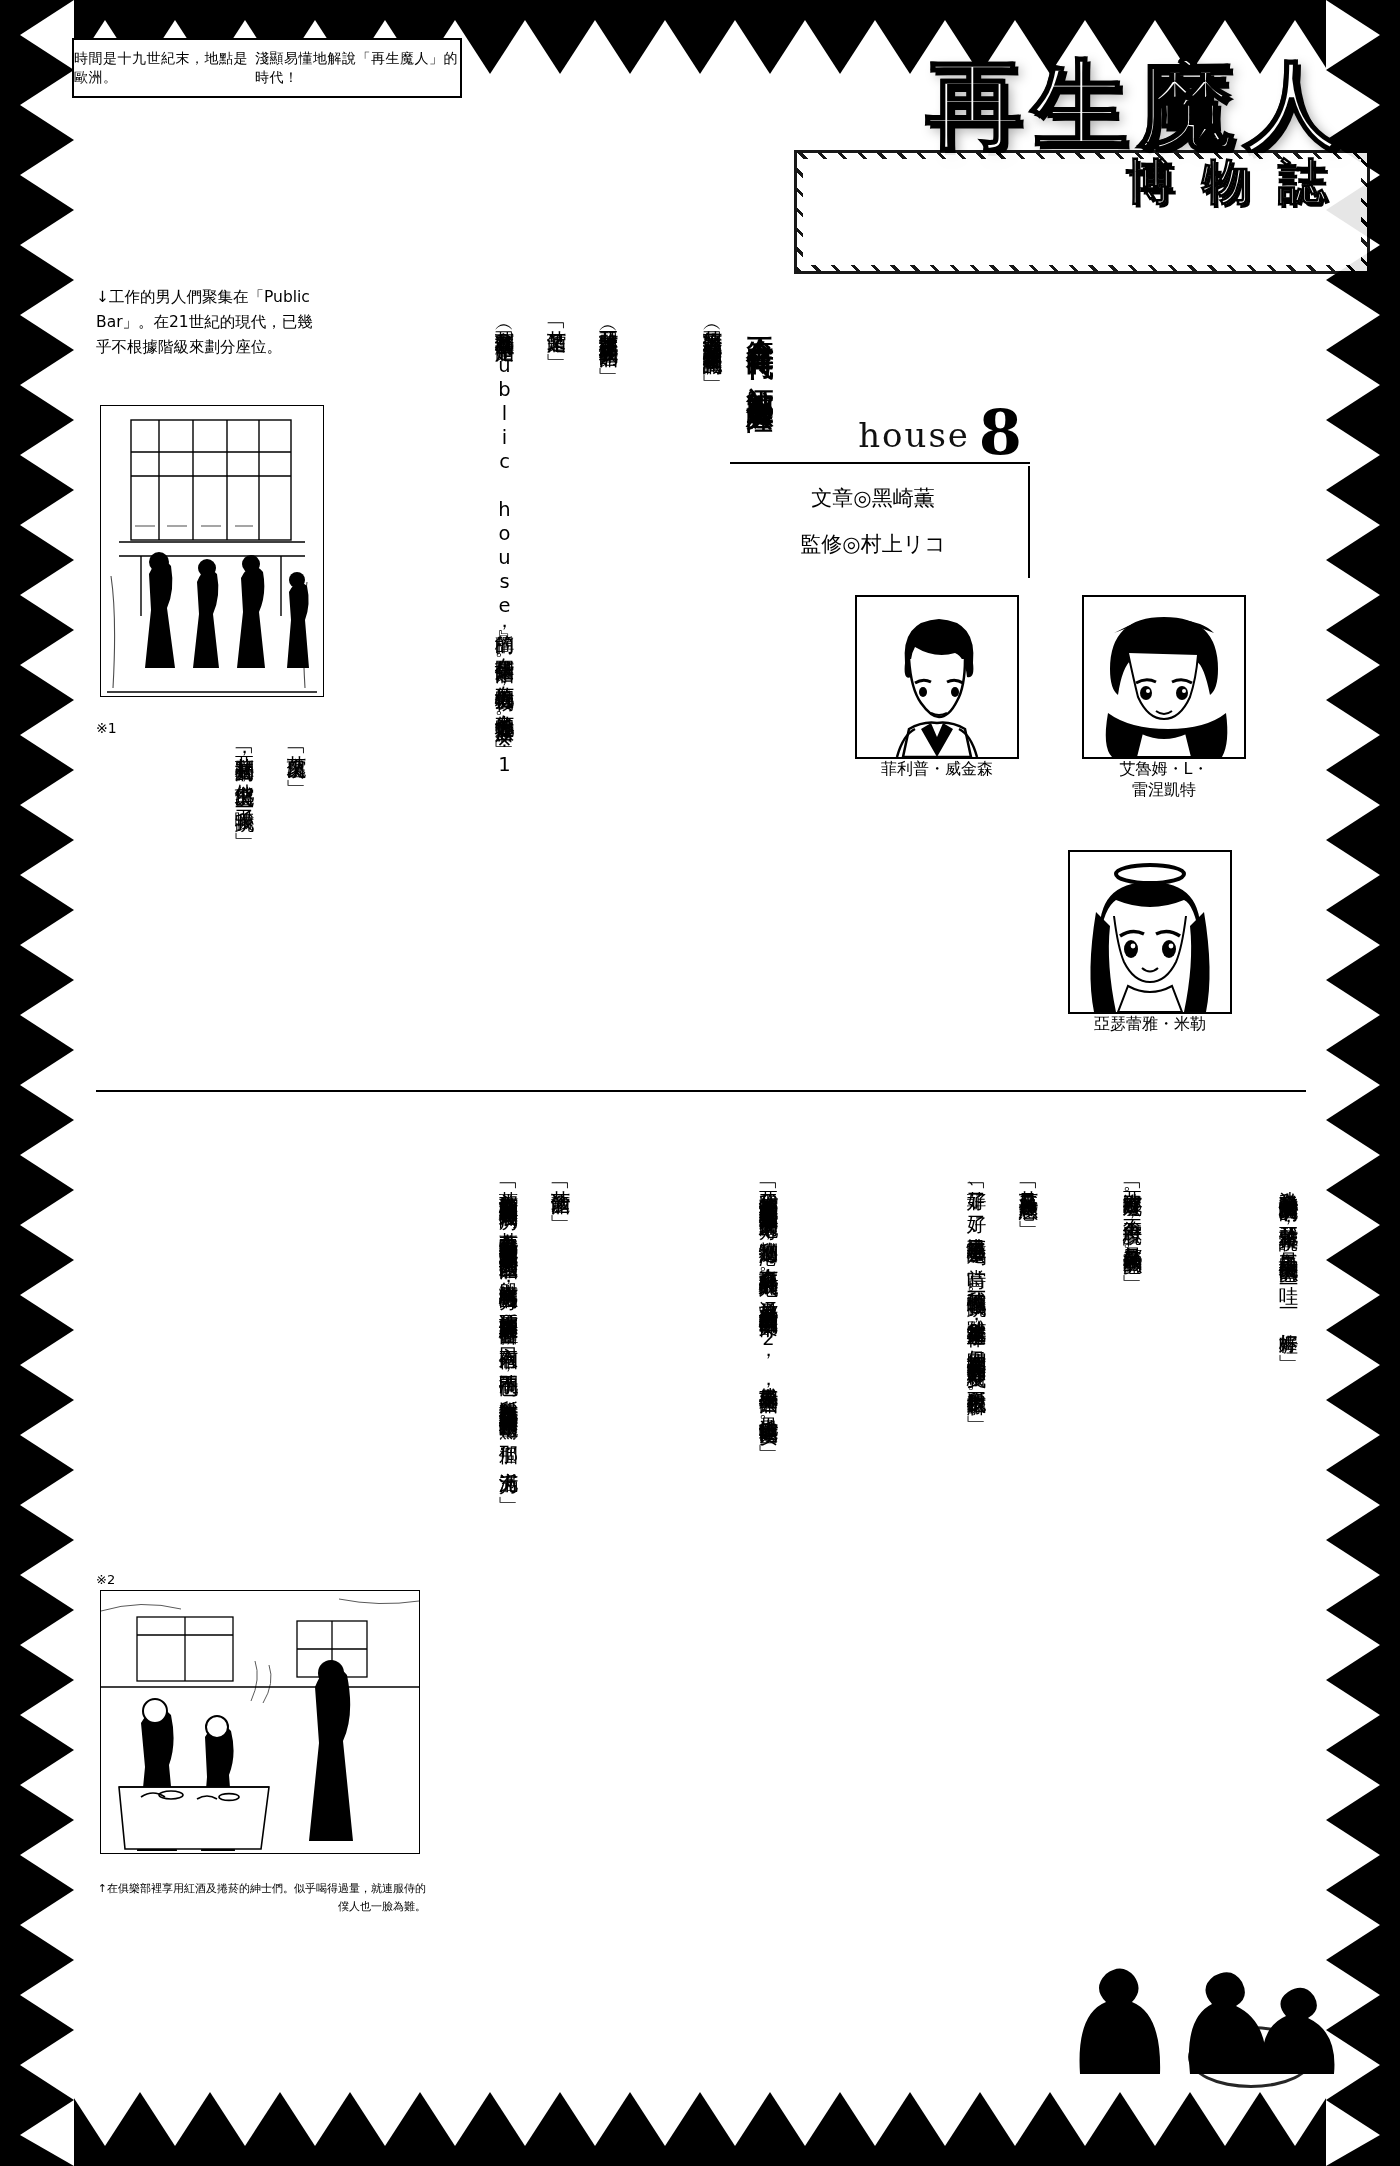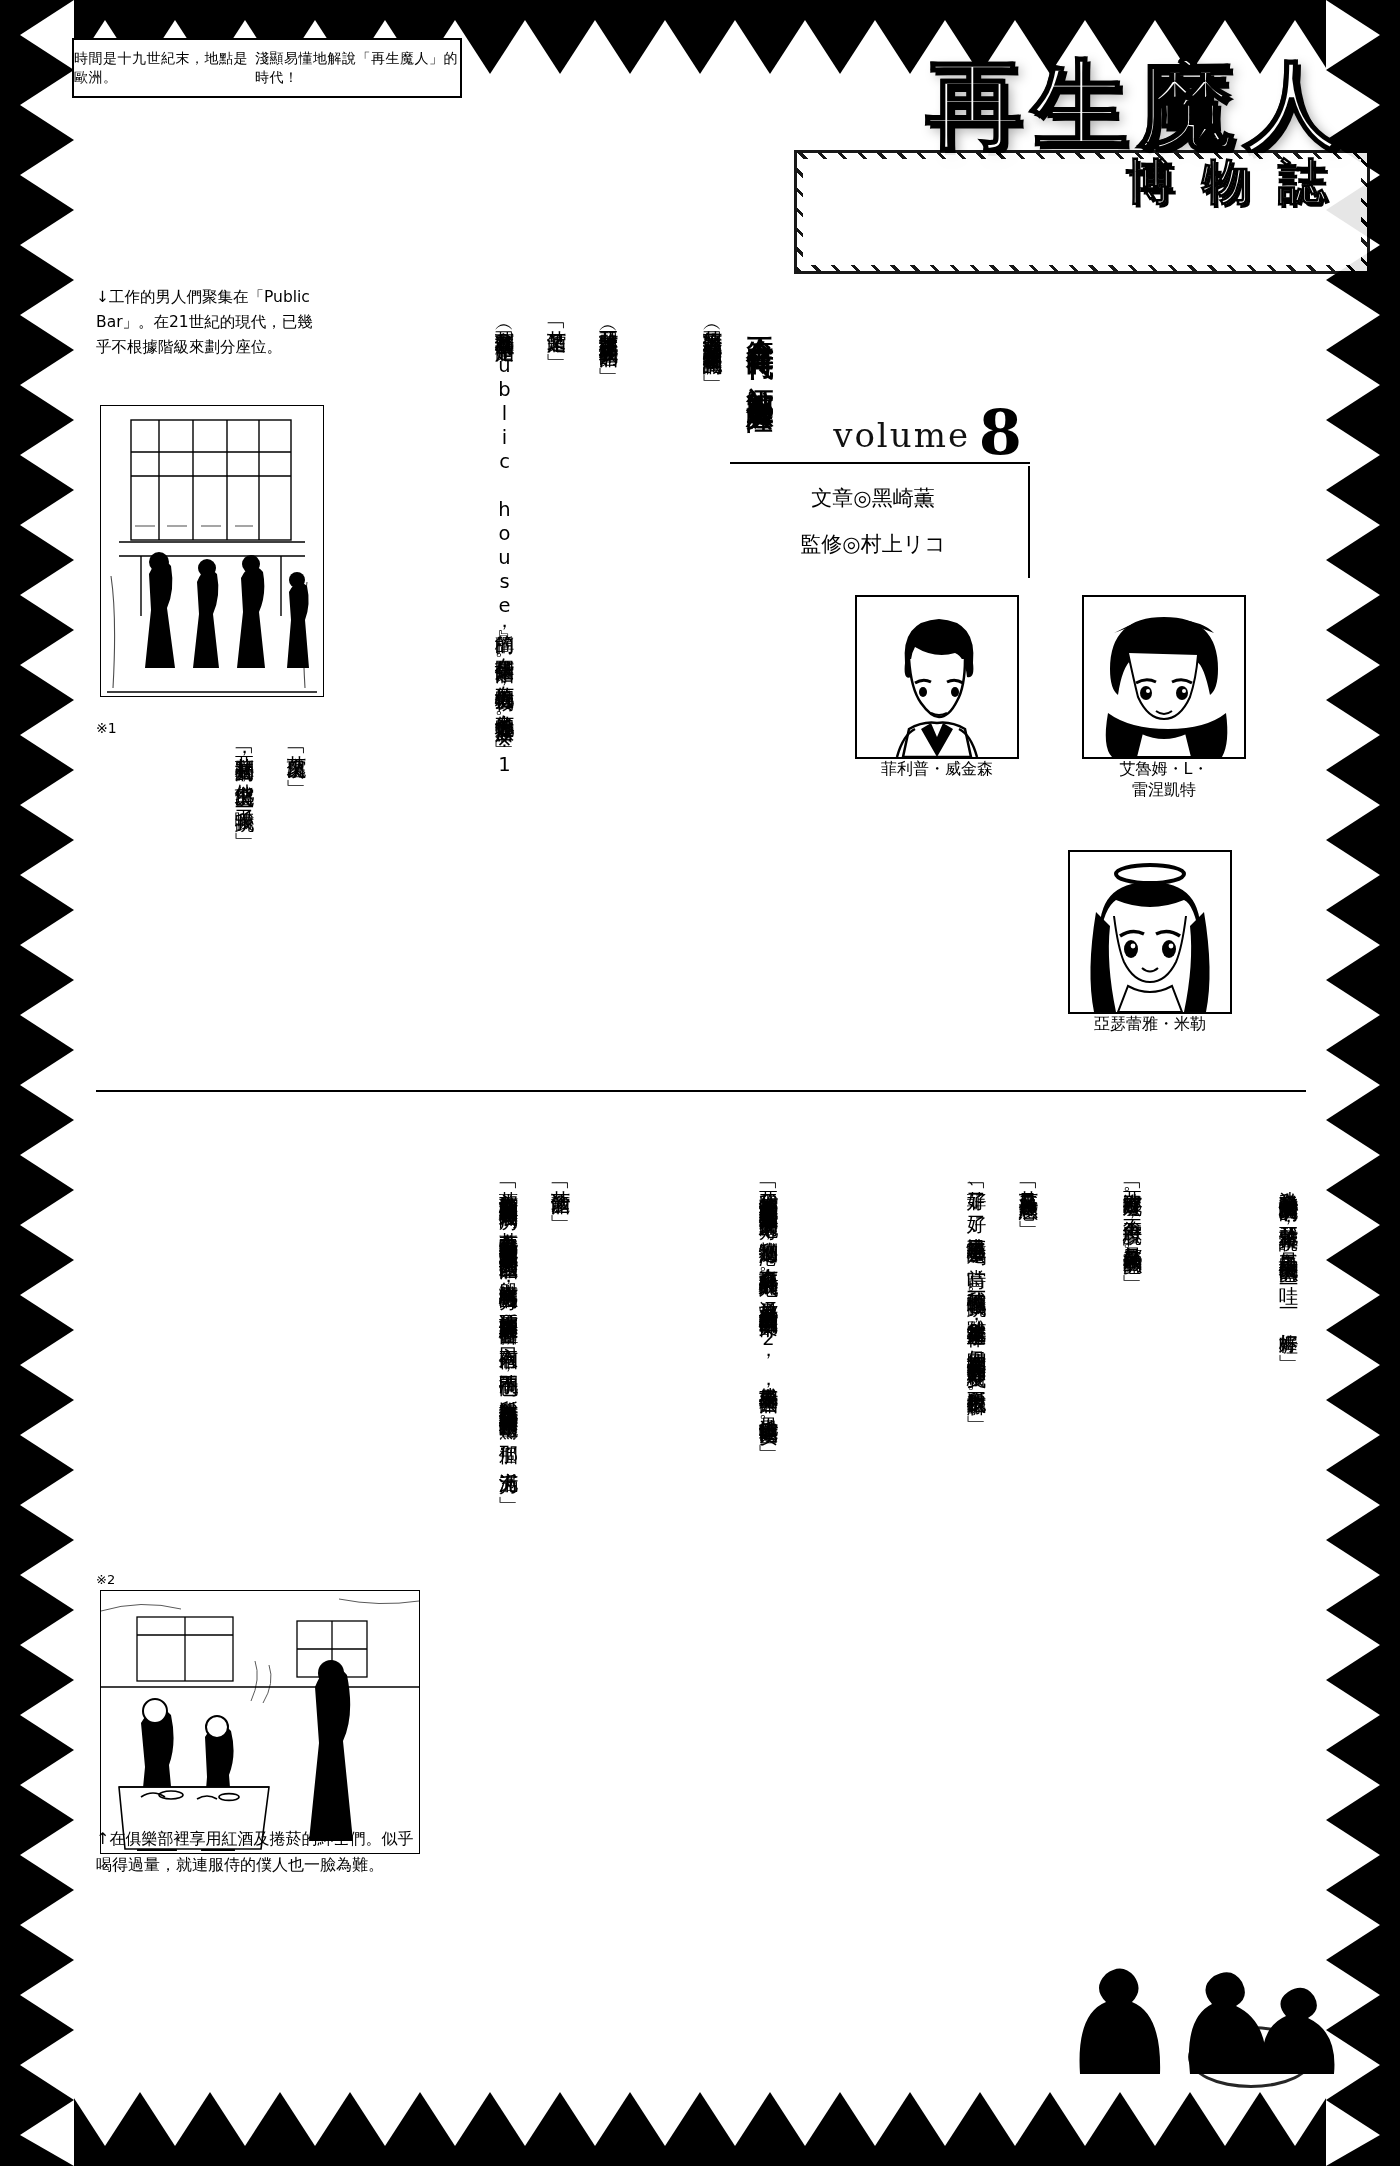--- a/index.html
+++ b/index.html
@@ -74,22 +74,22 @@
           border:1px solid #000;background:#fff;overflow:hidden;}
   .illus1-cap{position:absolute;left:96px;top:720px;font-size:14px;}
 
   
   .b{top:1175px;height:780px;}
   .b1{right:96px;}  .b4{right:252px;}  .b6{right:356px;}  .b7{right:408px;} .b11{right:616px;} .b15{right:824px;} .b16{right:876px;}
 
   .illus2{position:absolute;left:100px;top:1590px;width:318px;height:262px;
           border:1px solid #000;background:#fff;overflow:hidden;}
   .illus2-mark{position:absolute;left:96px;top:1572px;font-size:13px;}
-  .note-bottom{position:absolute;left:96px;top:1826px;width:330px;font-size:16px;
-            line-height:1.6;}
+  .note-bottom{position:absolute;left:96px;top:1880px;width:330px;font-size:11px;
+            line-height:1.6;text-align:right;}
 
   
   .silho{position:absolute;right:60px;bottom:92px;width:300px;height:180px;}
 
   .stamp{position:absolute;right:86px;bottom:78px;width:120px;height:56px;
          border-radius:50%;border:3px solid #000;display:flex;align-items:center;
          justify-content:center;font-size:18px;letter-spacing:2px;opacity:.85;}
 
   .inkline{stroke:#000;fill:none;}
 </style>
@@ -236,21 +236,21 @@
   <div class="t">再生魔人</div>
 </div>
 
 <div class="diamond-row">
   <div class="mask"></div>
 </div>
 <div class="title-sub">
   <div class="t2">博物誌</div>
 </div>
 
-<div class="volume">volume</div>
+<div class="volume">house</div>
 <div class="volume-num">8</div>
 <div class="volume-rule"></div>
 <div class="volume-rule2"></div>
 <div class="credit c1">文章◎黑崎薫</div>
 <div class="credit c2">監修◎村上リコ</div>
 
 <div class="portrait p1">
   <div class="box">
     <svg viewBox="0 0 160 160" width="160" height="160">
       <rect width="160" height="160" fill="#fff"></rect>

